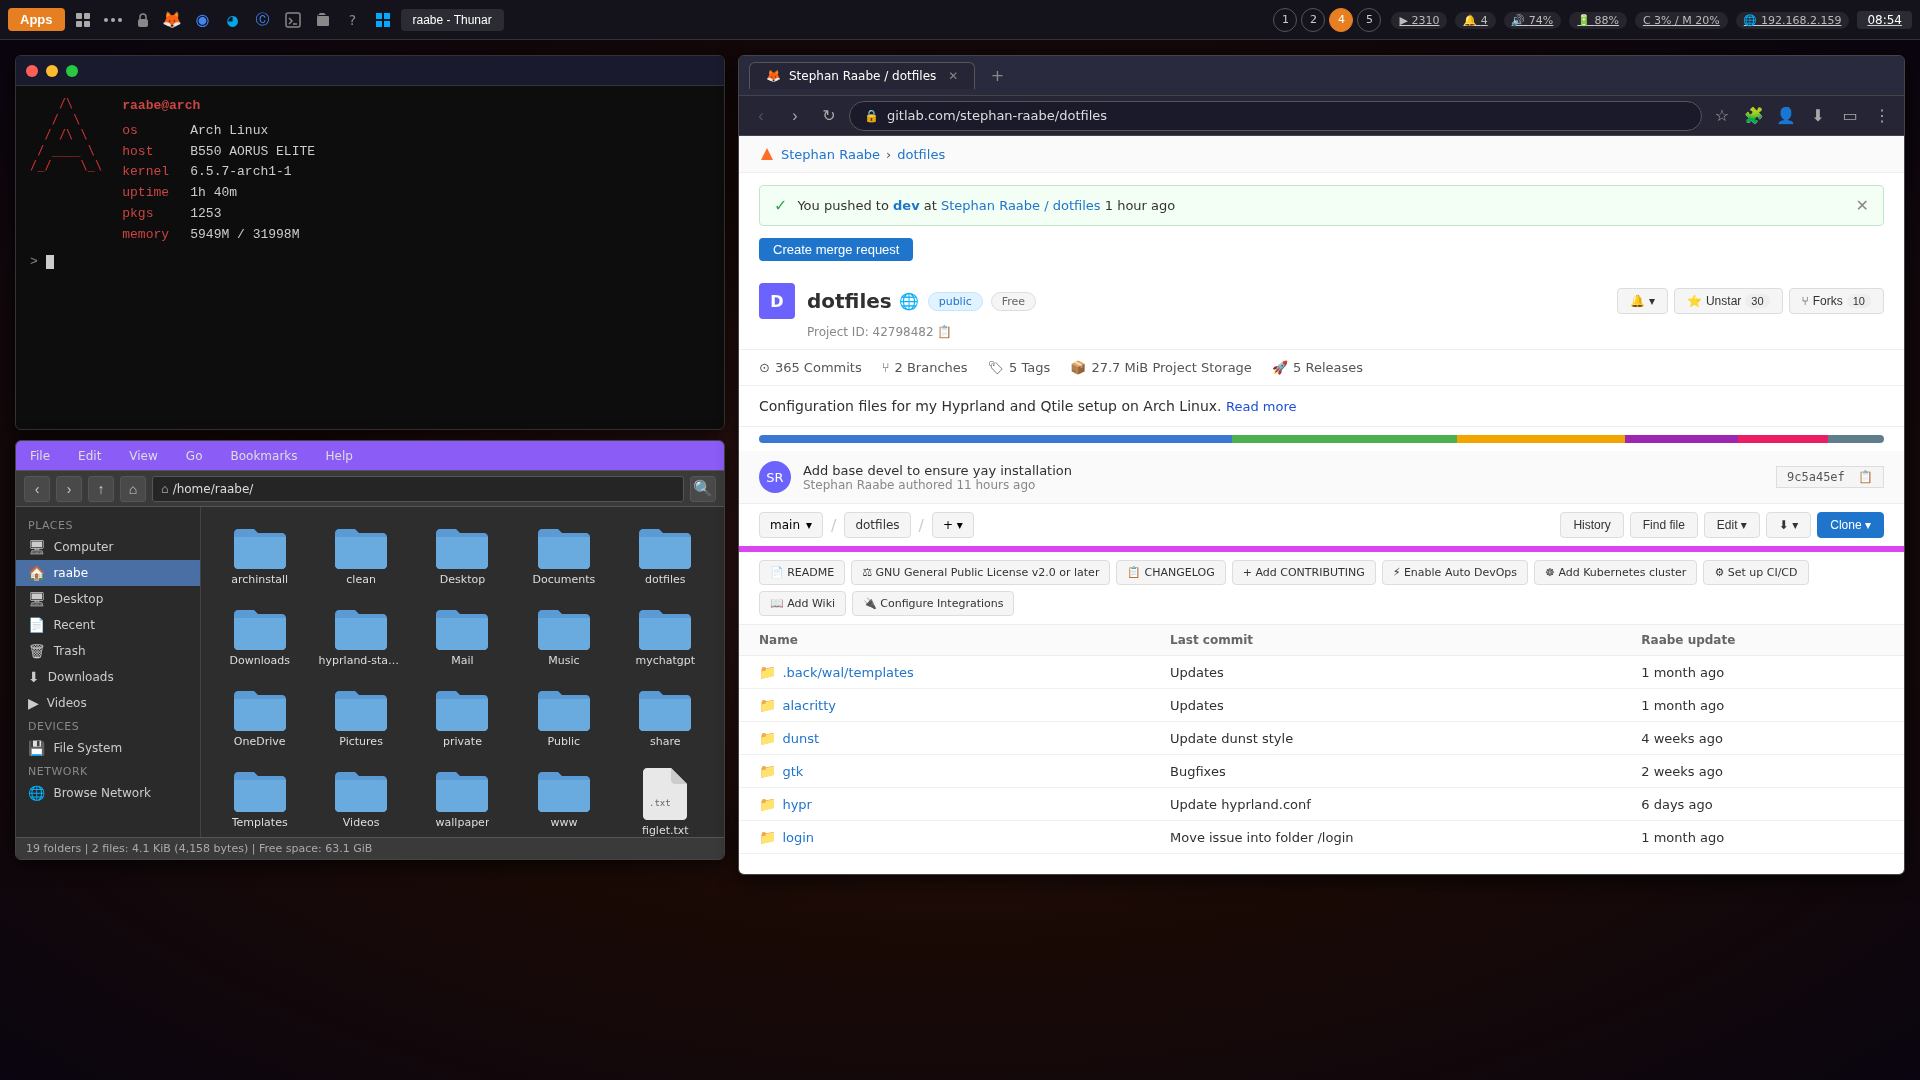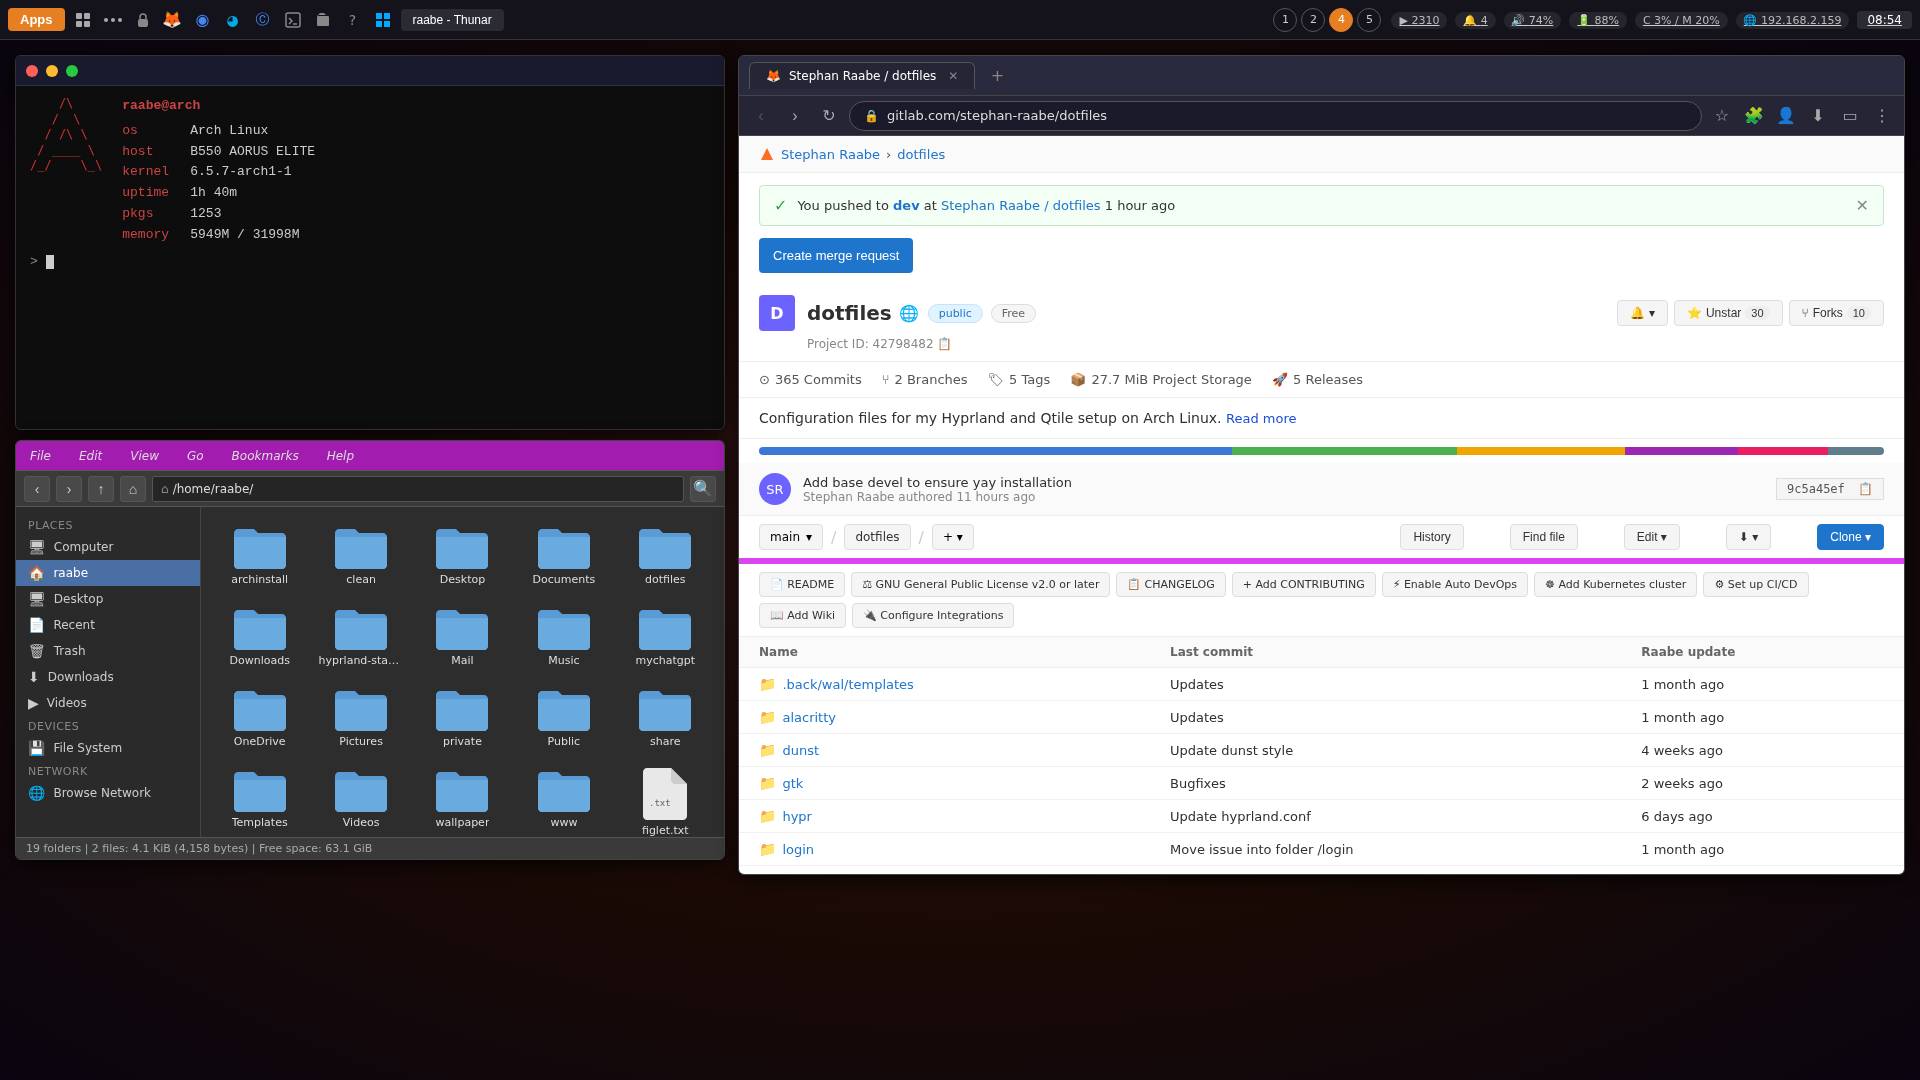--- a/index.html
+++ b/index.html
@@ -143,28 +143,27 @@
       top: 400px; left: 15px;
       width: 710px;
       height: 420px;
       background: #2d2d2d;
       border: 1px solid #444;
       border-radius: 6px;
       overflow: hidden;
       box-shadow: 0 4px 20px rgba(0,0,0,0.8);
     }
     .fm-menubar {
-      background: #a21caf;
+      background: #8b5cf6;
       height: 30px;
       display: flex;
       align-items: center;
       padding: 0 8px;
       gap: 16px;
       border-bottom: 1px solid #555;
-      font-style: italic;
     }
     .fm-menu-item {
       color: #ddd;
       font-size: 12px;
       cursor: pointer;
       padding: 2px 6px;
       border-radius: 3px;
     }
     .fm-toolbar {
       background: #3a3a3a;
@@ -391,21 +390,21 @@
       margin-left: auto;
       color: #888;
       cursor: pointer;
       font-size: 16px;
     }
     .gl-notif-link { color: #1f75cb; }
     .gl-merge-btn {
       background: #1f75cb;
       color: white;
       border: none;
-      padding: 10px 14px;
+      padding: 4px 14px;
       border-radius: 4px;
       font-size: 13px;
       cursor: pointer;
       margin: 0 20px 12px;
       display: block;
     }
     .gl-project-header {
       padding: 10px 20px;
       border-bottom: 1px solid #eee;
     }
@@ -561,21 +560,20 @@
       gap: 6px;
     }
     .gl-tool-btn {
       background: #f5f5f5;
       border: 1px solid #ddd;
       border-radius: 4px;
       padding: 5px 12px;
       font-size: 12px;
       cursor: pointer;
       color: #333;
-      margin-left: 40px;
     }
     .gl-tool-btn.primary {
       background: #1f75cb;
       border-color: #1f75cb;
       color: white;
     }
     .gl-quick-access {
       display: flex;
       gap: 6px;
       padding: 8px 20px;

